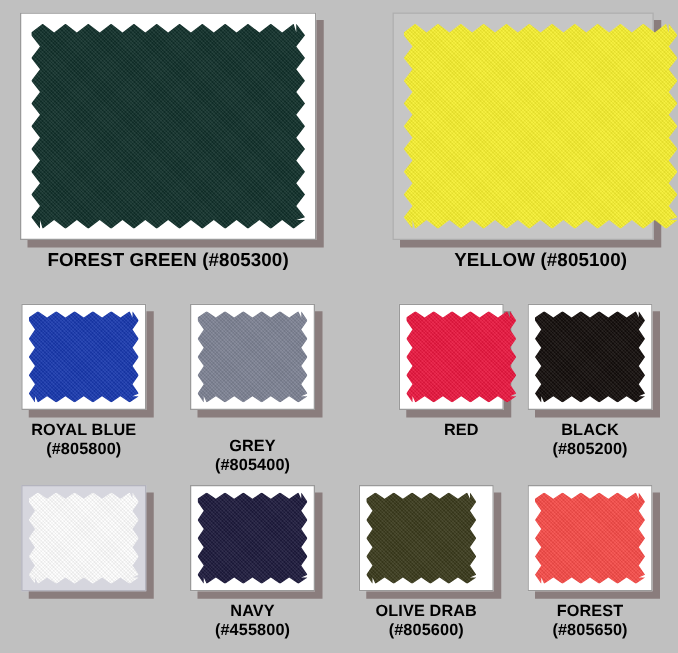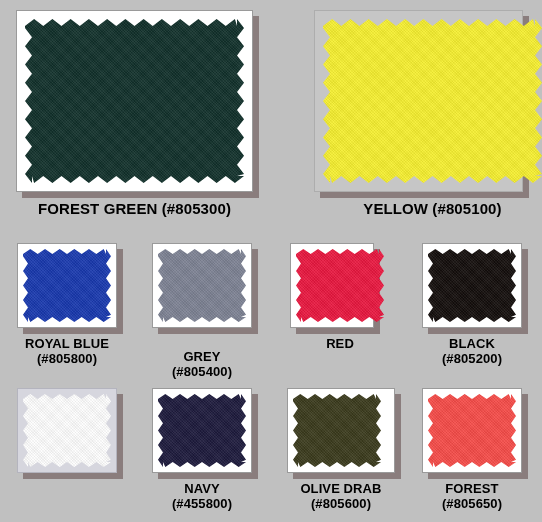--- a/index.html
+++ b/index.html
@@ -134,21 +134,21 @@
         <div class="card" style="background: rgb(255, 255, 255);"></div>
         <div class="fabric" style="left: 6px; top: 6px; width: 88px; height: 73px;">
           <div class="fabric-inner" style="background: rgb(124, 129, 146); clip-path: polygon(0px 5px, 7.33px 0px, 14.67px 5px, 22px 0px, 29.33px 5px, 36.67px 0px, 44px 5px, 51.33px 0px, 58.67px 5px, 66px 0px, 73.33px 5px, 80.67px 0px, 83px 5px, 83px 0px, 88px 7.3px, 83px 14.6px, 88px 21.9px, 83px 29.2px, 88px 36.5px, 83px 43.8px, 88px 51.1px, 83px 58.4px, 88px 65.7px, 83px 68px, 88px 68px, 80.67px 73px, 73.33px 68px, 66px 73px, 58.67px 68px, 51.33px 73px, 44px 68px, 36.67px 73px, 29.33px 68px, 22px 73px, 14.67px 68px, 7.33px 73px, 5px 68px, 5px 73px, 0px 65.7px, 5px 58.4px, 0px 51.1px, 5px 43.8px, 0px 36.5px, 5px 29.2px, 0px 21.9px, 5px 14.6px, 0px 7.3px);"></div>
         </div>
       </div>
       <div class="caption" style="top: 93px; color: rgb(0, 0, 0); margin-top: 13px;">
         <span class="name">GREY</span>
         <span class="code">(#805400)</span>
       </div>
     </div>
-    <div class="swatch-cell row-small" style="left: 274px; top: 243px; width: 100px; height: 127px; padding-left: 16px;">
+    <div class="swatch-cell row-small" style="left: 303px; top: 243px; width: 100px; height: 127px; padding-left: 16px;">
       <div class="card-wrap" style="height: 85px;">
         <div class="card-shadow" style="background: rgb(138, 125, 125);"></div>
         <div class="card" style="background: rgb(255, 255, 255);"></div>
         <div class="fabric" style="left: 6px; top: 6px; width: 88px; height: 73px;">
           <div class="fabric-inner" style="background: rgb(232, 23, 63); clip-path: polygon(0px 5px, 7.33px 0px, 14.67px 5px, 22px 0px, 29.33px 5px, 36.67px 0px, 44px 5px, 51.33px 0px, 58.67px 5px, 66px 0px, 73.33px 5px, 80.67px 0px, 83px 5px, 83px 0px, 88px 7.3px, 83px 14.6px, 88px 21.9px, 83px 29.2px, 88px 36.5px, 83px 43.8px, 88px 51.1px, 83px 58.4px, 88px 65.7px, 83px 68px, 88px 68px, 80.67px 73px, 73.33px 68px, 66px 73px, 58.67px 68px, 51.33px 73px, 44px 68px, 36.67px 73px, 29.33px 68px, 22px 73px, 14.67px 68px, 7.33px 73px, 5px 68px, 5px 73px, 0px 65.7px, 5px 58.4px, 0px 51.1px, 5px 43.8px, 0px 36.5px, 5px 29.2px, 0px 21.9px, 5px 14.6px, 0px 7.3px);"></div>
         </div>
       </div>
       <div class="caption" style="top: 93px; color: rgb(0, 0, 0);">
         <span class="name">RED</span>
       </div>

